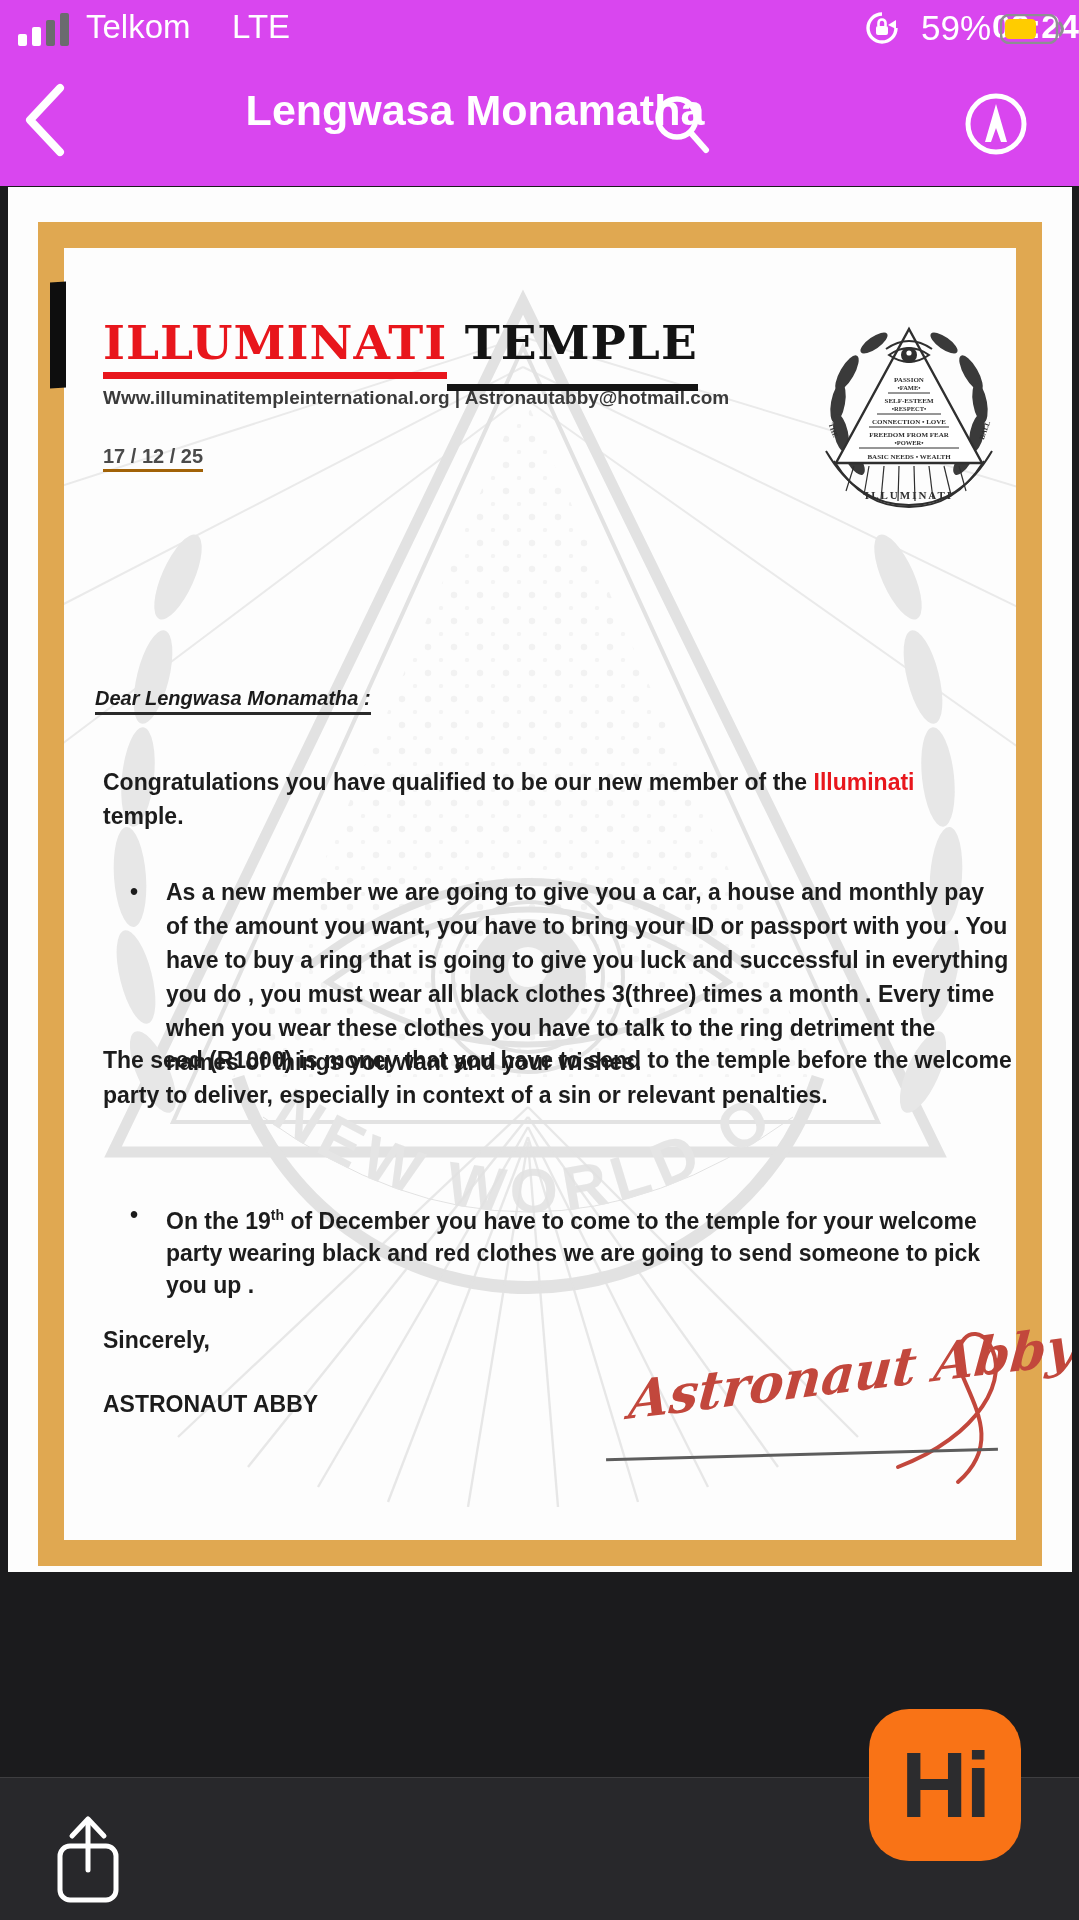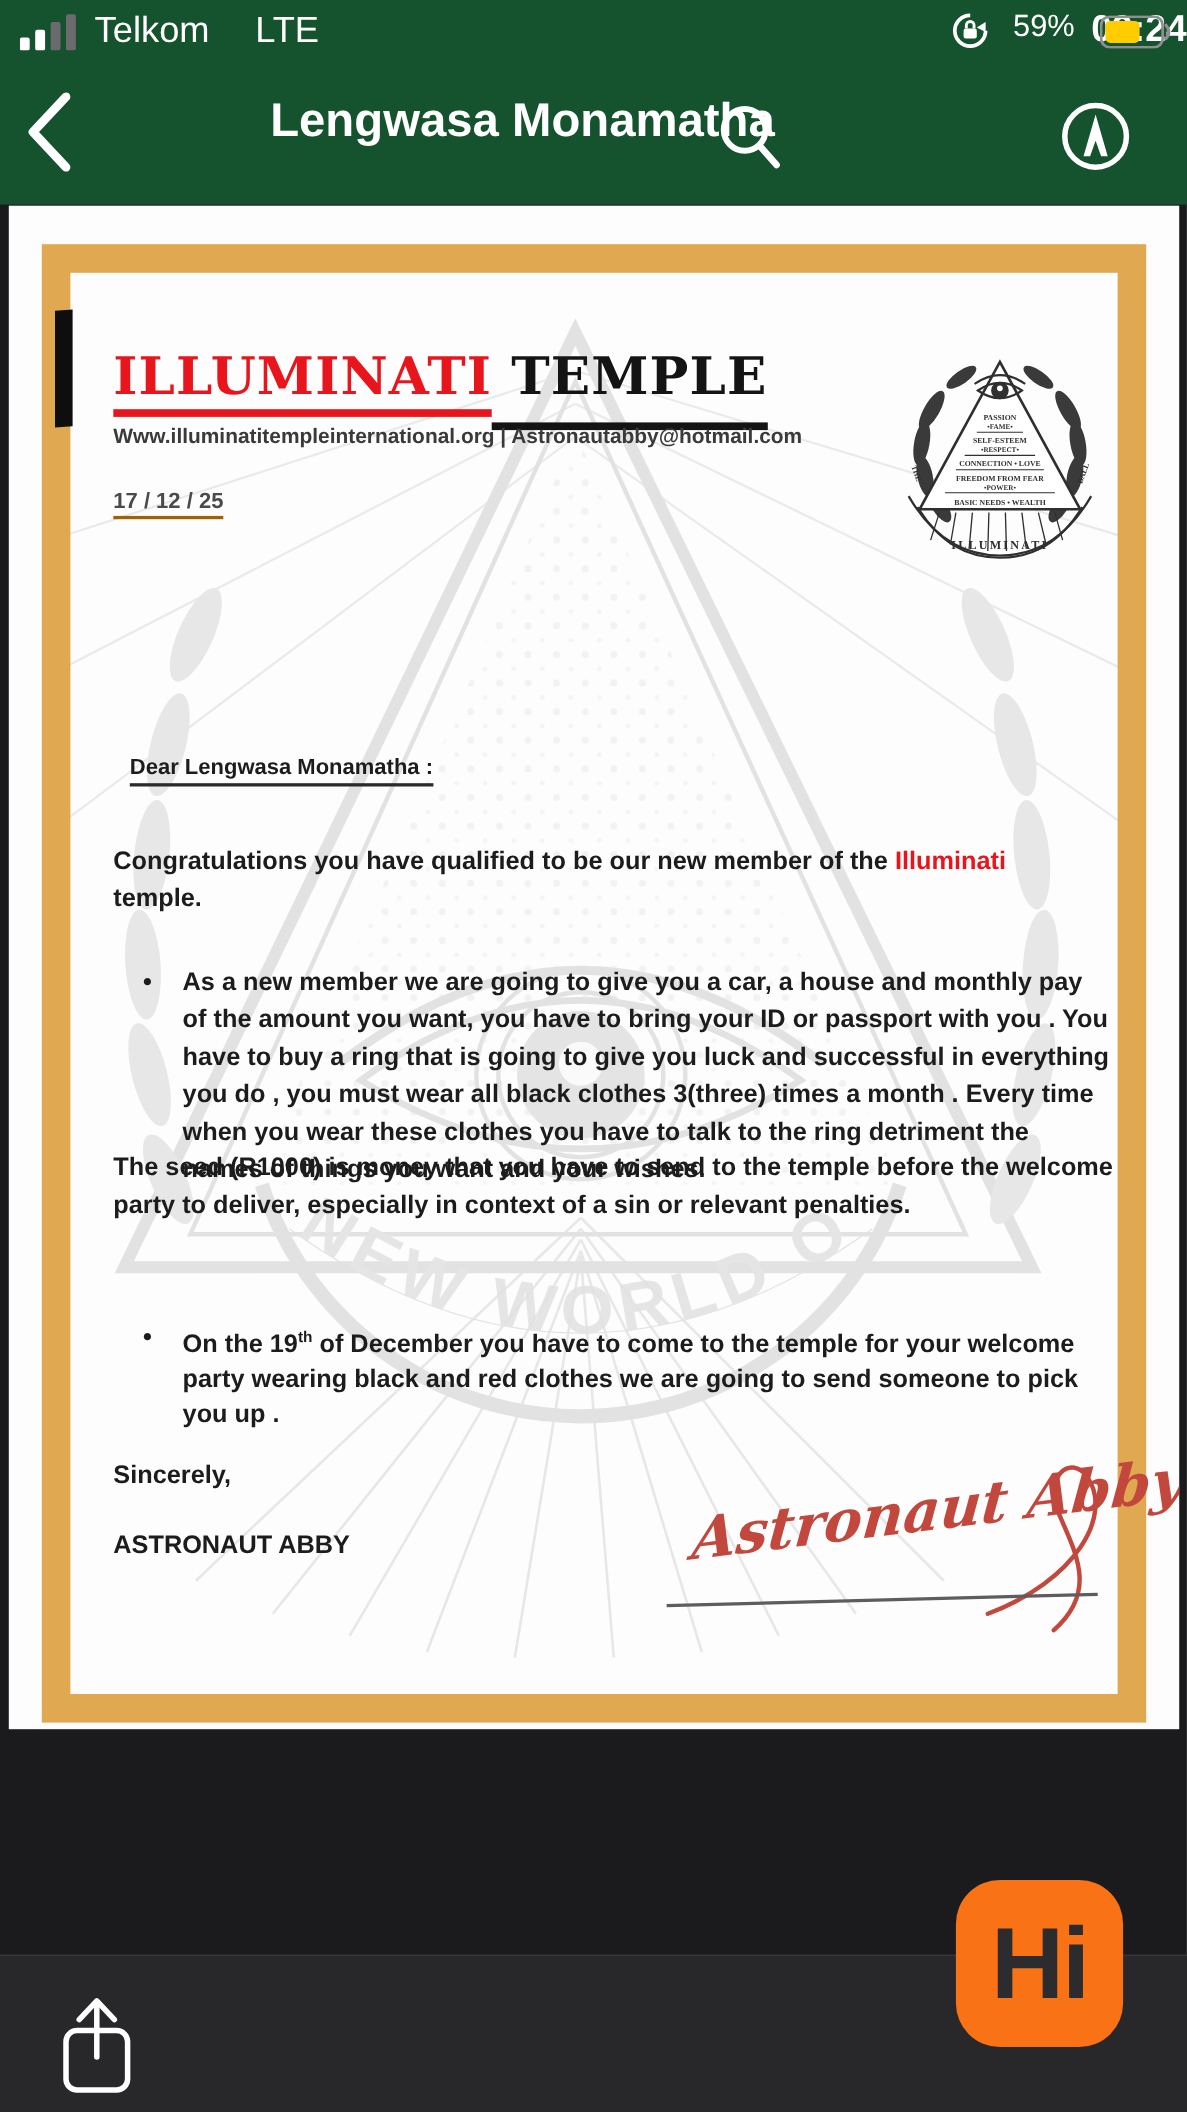--- a/index.html
+++ b/index.html
@@ -2,28 +2,28 @@
 <html><head>
 <meta charset="utf-8">
 <style>
   html,body{margin:0;padding:0;}
   body{
     width:1079px;height:1920px;position:relative;overflow:hidden;
     background:#1b1b1d;font-family:"Liberation Sans",sans-serif;
     -webkit-font-smoothing:antialiased;
   }
   
-  .top-chrome{position:absolute;left:0;top:0;width:1079px;height:186px;background:#14532d;}
+  .top-chrome{position:absolute;left:0;top:0;width:1079px;height:186px;background:#d946ef;}
   .statusbar{position:absolute;left:0;top:0;width:1079px;height:52px;color:#fff;}
   .sig{position:absolute;left:18px;top:12px;}
   .carrier{position:absolute;left:86px;top:8px;font-size:33px;color:#fff;}
   .lte{position:absolute;left:232px;top:8px;font-size:33px;color:#fff;}
   .clock{position:absolute;left:0;top:7px;width:1079px;text-align:right;font-size:34px;font-weight:700;color:#fff;}
   .lockicon{position:absolute;left:864px;top:10px;}
-  .batt-pct{position:absolute;left:921px;top:8px;font-size:28px;color:#fff;}
+  .batt-pct{position:absolute;left:921px;top:8px;font-size:35px;color:#fff;}
   .battery{position:absolute;left:1000px;top:14px;}
   .navbar{position:absolute;left:0;top:52px;width:1079px;height:134px;}
   .back{position:absolute;left:16px;top:28px;width:60px;height:80px;cursor:pointer;}
   .nav-title{position:absolute;left:140px;top:34px;width:670px;text-align:center;
     font-size:43px;font-weight:700;color:#fff;white-space:nowrap;}
   .search-btn{position:absolute;left:650px;top:40px;width:64px;height:64px;}
   .circle-a-btn{position:absolute;left:962px;top:38px;width:68px;height:68px;}
 
   
   .photo{position:absolute;left:8px;top:187px;width:1064px;height:1385px;background:#fdfdfd;overflow:hidden;}
@@ -38,22 +38,22 @@
     font-weight:800;font-size:47px;letter-spacing:1px;white-space:nowrap;}
   .lt-title .red{color:#E8161C;border-bottom:7px solid #E8161C;padding-bottom:2px;}
   .lt-title .blk{color:#141414;border-bottom:7px solid #141414;padding-bottom:14px;}
   .lt-sub{position:absolute;left:95px;top:200px;font-size:19px;font-weight:700;color:#3a3a3a;white-space:nowrap;}
   .lt-date{position:absolute;left:95px;top:258px;font-size:20px;font-weight:700;color:#4a4a4a;
     border-bottom:3px solid #a16207;padding-bottom:1px;}
   .info-list{position:absolute;left:200px;top:396px;margin:0;padding:0;list-style:none;
     color:#C05B4B;font-size:21px;font-weight:700;}
   .info-list li{margin-bottom:13px;}
   .info-list li::before{content:"▪";margin-right:18px;font-size:17px;}
-  .salutation{position:absolute;left:110px;top:500px;font-size:20px;font-weight:700;color:#1c1c1c;
-    border-bottom:3px solid #2a2a2a;padding-bottom:2px;}
+  .salutation{position:absolute;left:87px;top:500px;font-size:20px;font-weight:700;color:#1c1c1c;
+    border-bottom:3px solid #2a2a2a;padding-bottom:2px;font-style:italic;}
   .body-text{color:#1c1c1c;font-weight:700;font-size:23px;line-height:34px;}
   .congrats{position:absolute;left:95px;top:578px;width:930px;}
   .congrats .red{color:#E8161C;}
   .mbullet{position:absolute;left:122px;top:688px;width:880px;}
   .mbullet .dot,.pbullet .dot{position:absolute;left:0;top:0;}
   .mbullet .txt{margin-left:36px;width:845px;}
   .seed{position:absolute;left:95px;top:856px;width:910px;line-height:35px;}
   .pbullet{position:absolute;left:122px;top:1012px;width:860px;line-height:32px;}
   .pbullet .txt{margin-left:36px;width:815px;}
   .pbullet sup{font-size:14px;margin-top:44px;}

